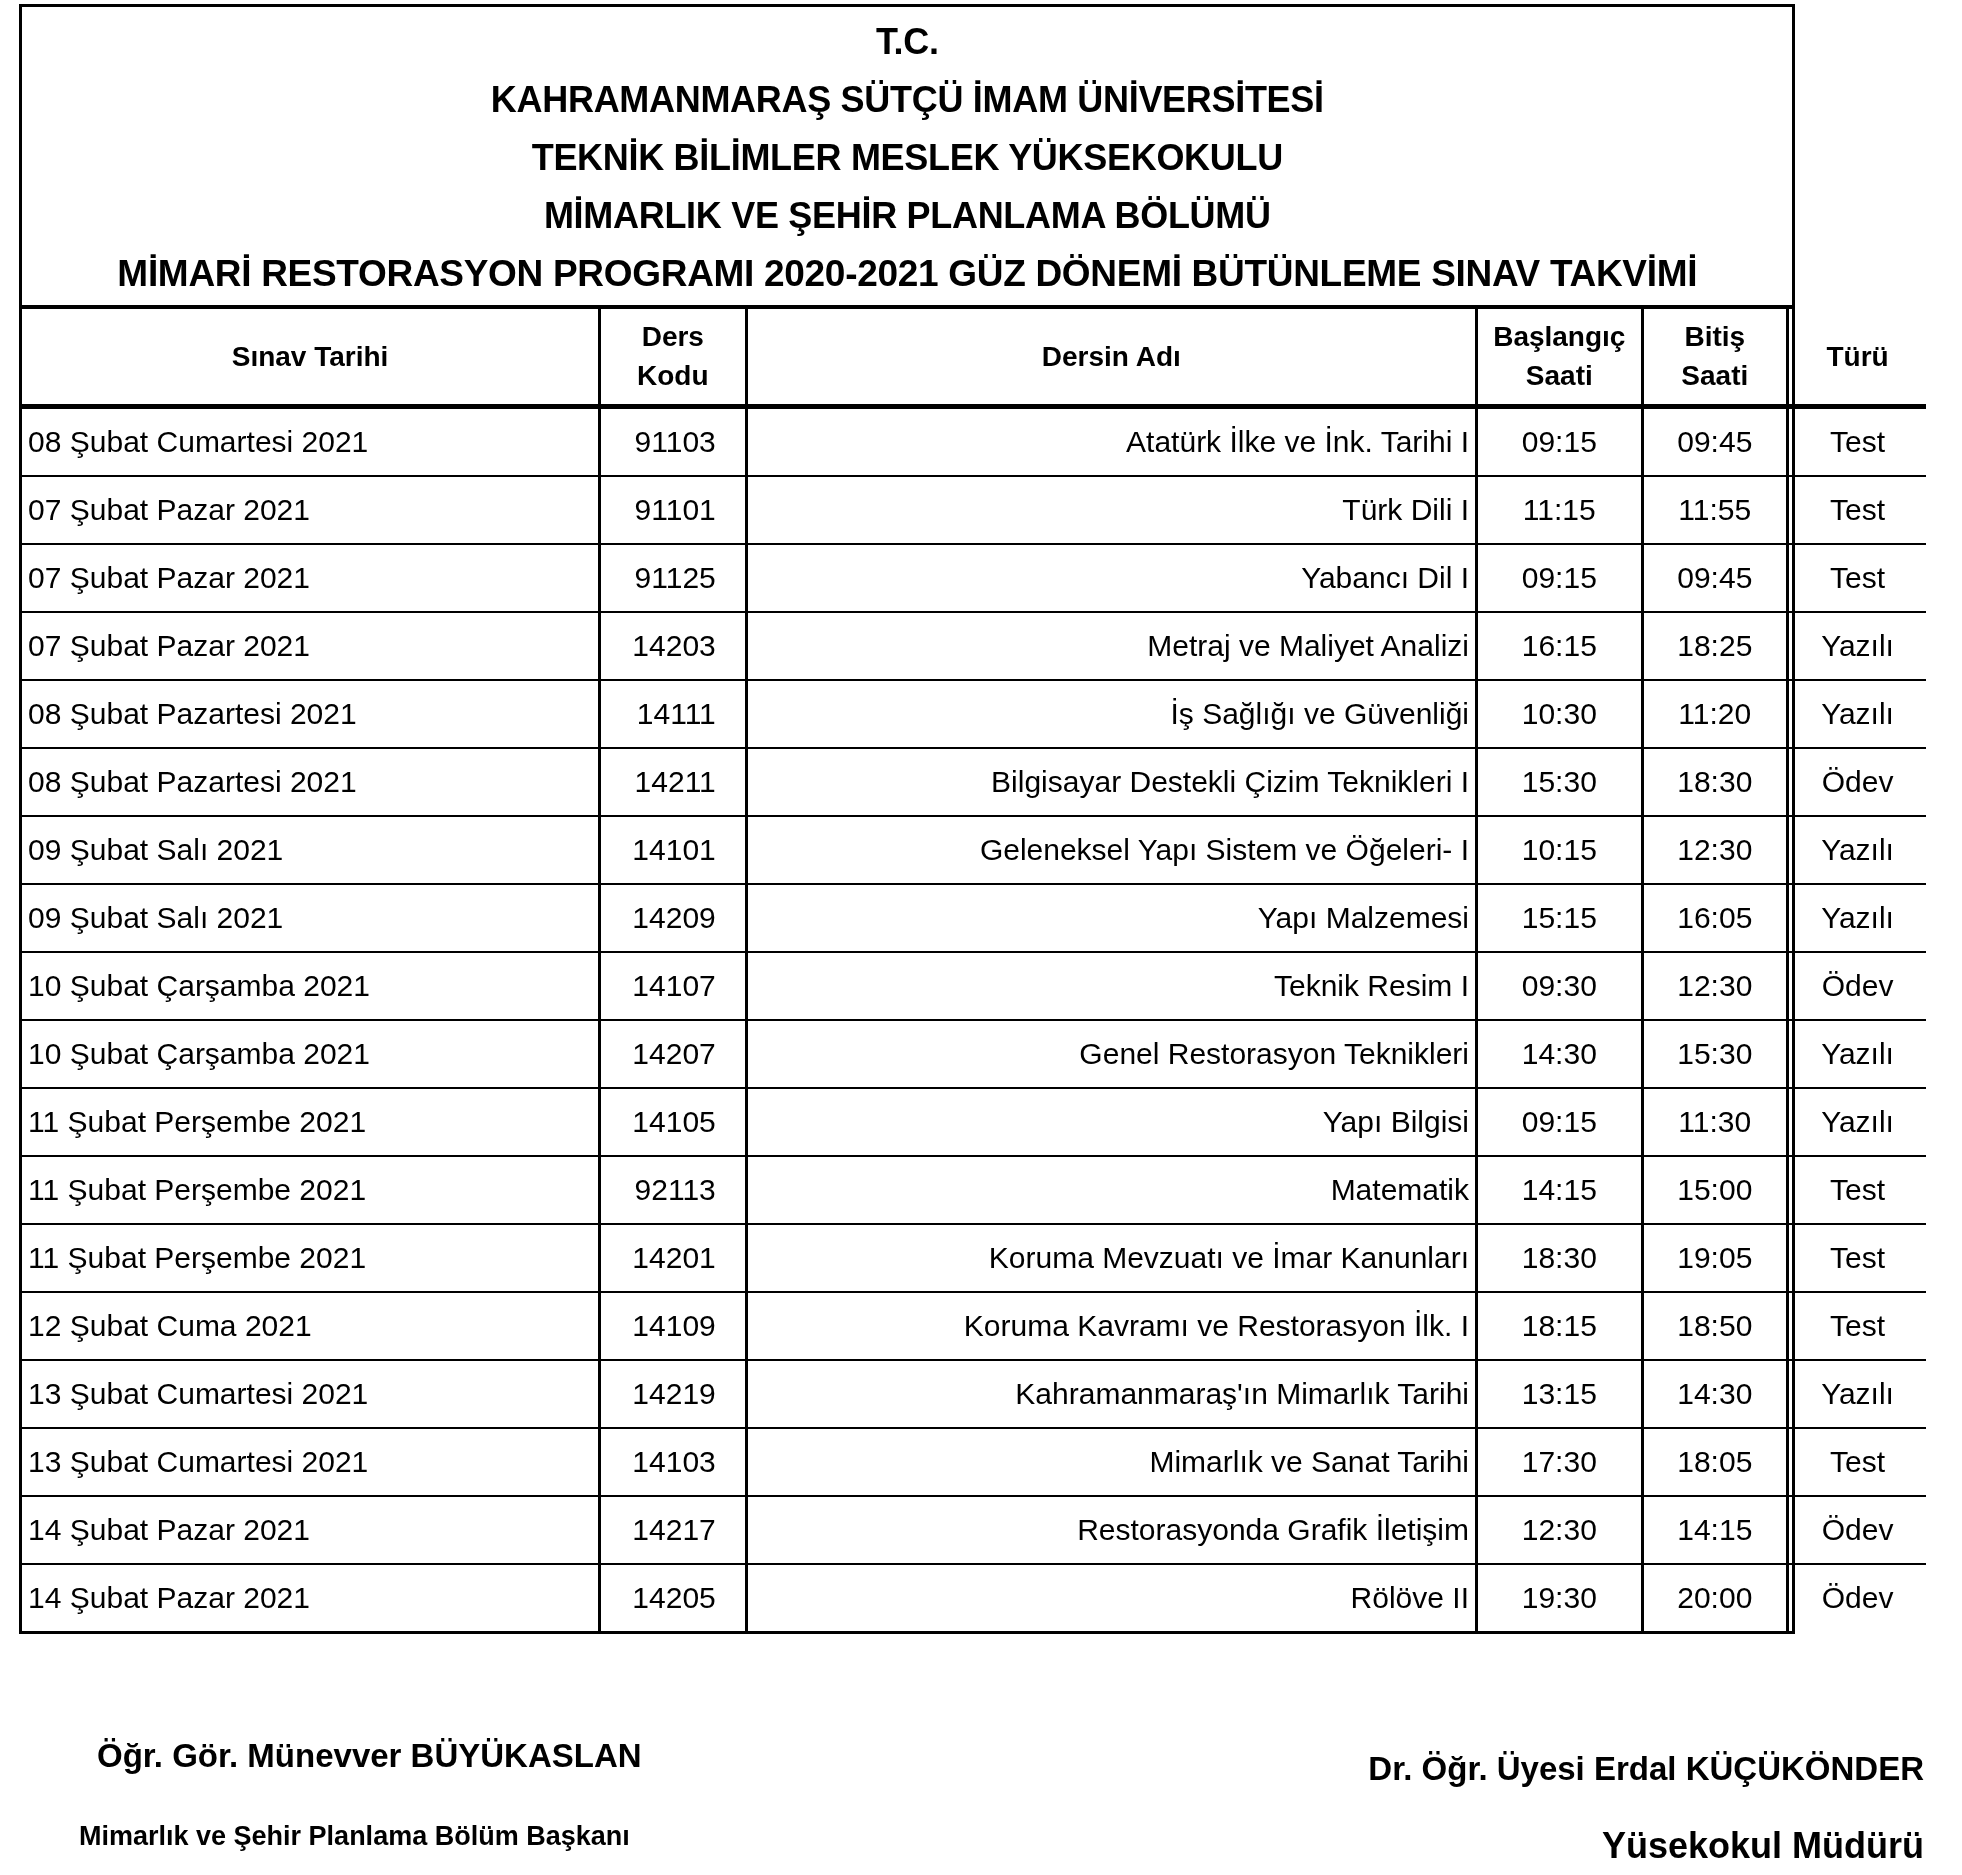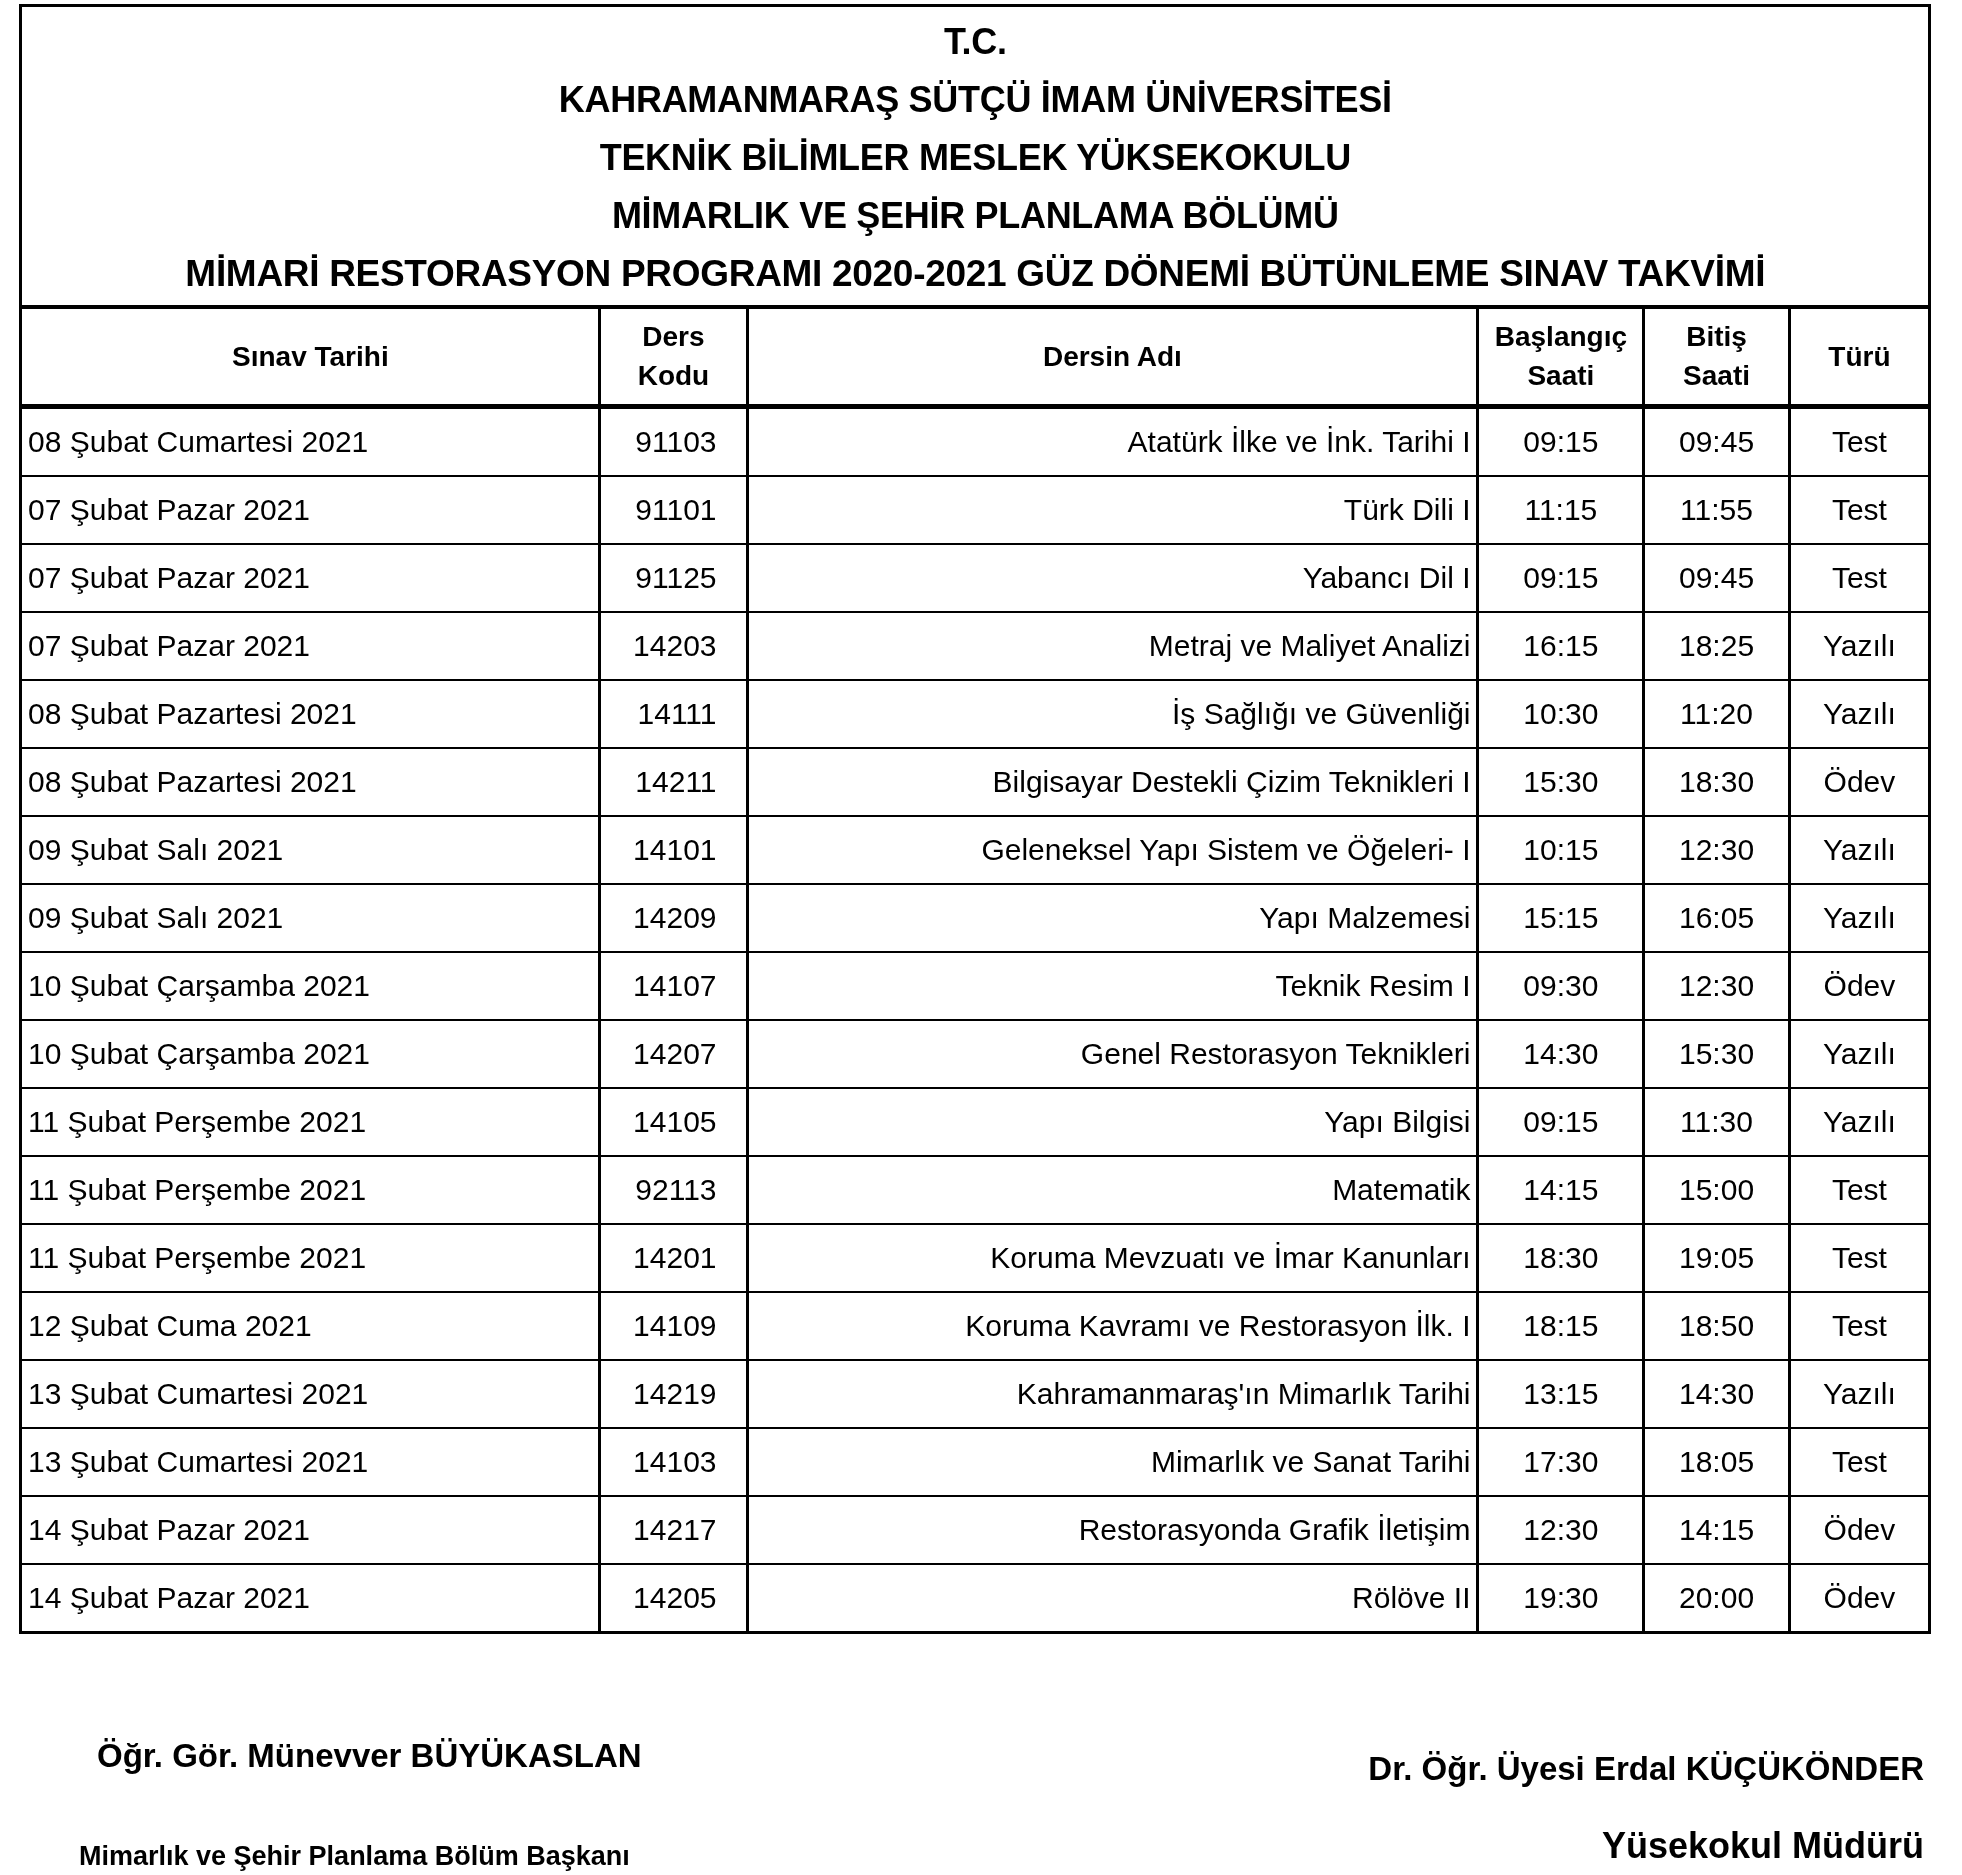--- a/index.html
+++ b/index.html
@@ -1,38 +1,38 @@
 <!DOCTYPE html>
 <html><head>
 <meta charset="utf-8">
 <style>
   html, body { margin:0; padding:0; background:#fff; }
   body { width:1963px; height:1875px; position:relative; overflow:hidden;
          font-family:"Liberation Sans", "DejaVu Sans", sans-serif; color:#000; }
-  .sheet { position:absolute; left:19.3px; top:3.9px; width:1912px; border:3.9px solid #000; box-sizing:border-box; }
+  .sheet { position:absolute; left:19.3px; top:3.9px; width:1776px; border:3.9px solid #000; box-sizing:border-box; }
   .title-block { height:302px; border-bottom:4.8px solid #000; box-sizing:border-box;
                  display:flex; flex-direction:column; align-items:center; justify-content:flex-end; padding-bottom:1.9px; }
   .title-line { font-weight:bold; font-size:36px; line-height:58px; text-align:center; letter-spacing:-0.3px; white-space:nowrap; }
   .title-line.main { font-size:37px; }
   table { border-collapse:collapse; width:100%; table-layout:fixed; }
   col.c1 { width:577px; } col.c2 { width:147px; } col.c3 { width:730px; }
   col.c4 { width:166px; } col.c5 { width:145px; } col.c6 { width:139px; }
   th { height:95px; font-weight:bold; font-size:28px; line-height:39px; text-align:center;
        border-right:3.9px solid #000; border-bottom:5.8px solid #000; padding:0; }
   th:last-child { border-right:none; }
   td { height:66px; font-size:30px; border-right:3.9px solid #000; border-bottom:2.4px solid #000; padding:0 5.8px; white-space:nowrap; overflow:hidden; }
   td:last-child { border-right:none; }
   tr:last-child td { border-bottom:none; }
   td.date { text-align:left; padding-left:5.8px; }
   td.code { text-align:right; padding-right:29px; }
   td.name { text-align:right; padding-left:5.8px; }
   td.center { text-align:center; }
   .sig { position:absolute; font-weight:bold; white-space:nowrap; }
   .sig.left-name { left:97px; top:1775px; font-size:33px; transform:translateY(-100%); }
-  .sig.left-title { left:79px; top:1852px; font-size:27px; transform:translateY(-100%);margin-top:20px; }
+  .sig.left-title { left:79px; top:1852px; font-size:27px; transform:translateY(-100%); }
   .sig.right-name { right:39px; top:1788px; font-size:33px; transform:translateY(-100%); }
   .sig.right-title { right:39px; top:1867px; font-size:36px; transform:translateY(-100%); }
 </style>
 </head>
 <body>
 
 <div class="sheet">
   <div class="title-block">
     <div class="title-line">T.C.</div>
     <div class="title-line">KAHRAMANMARAŞ SÜTÇÜ İMAM ÜNİVERSİTESİ</div>

